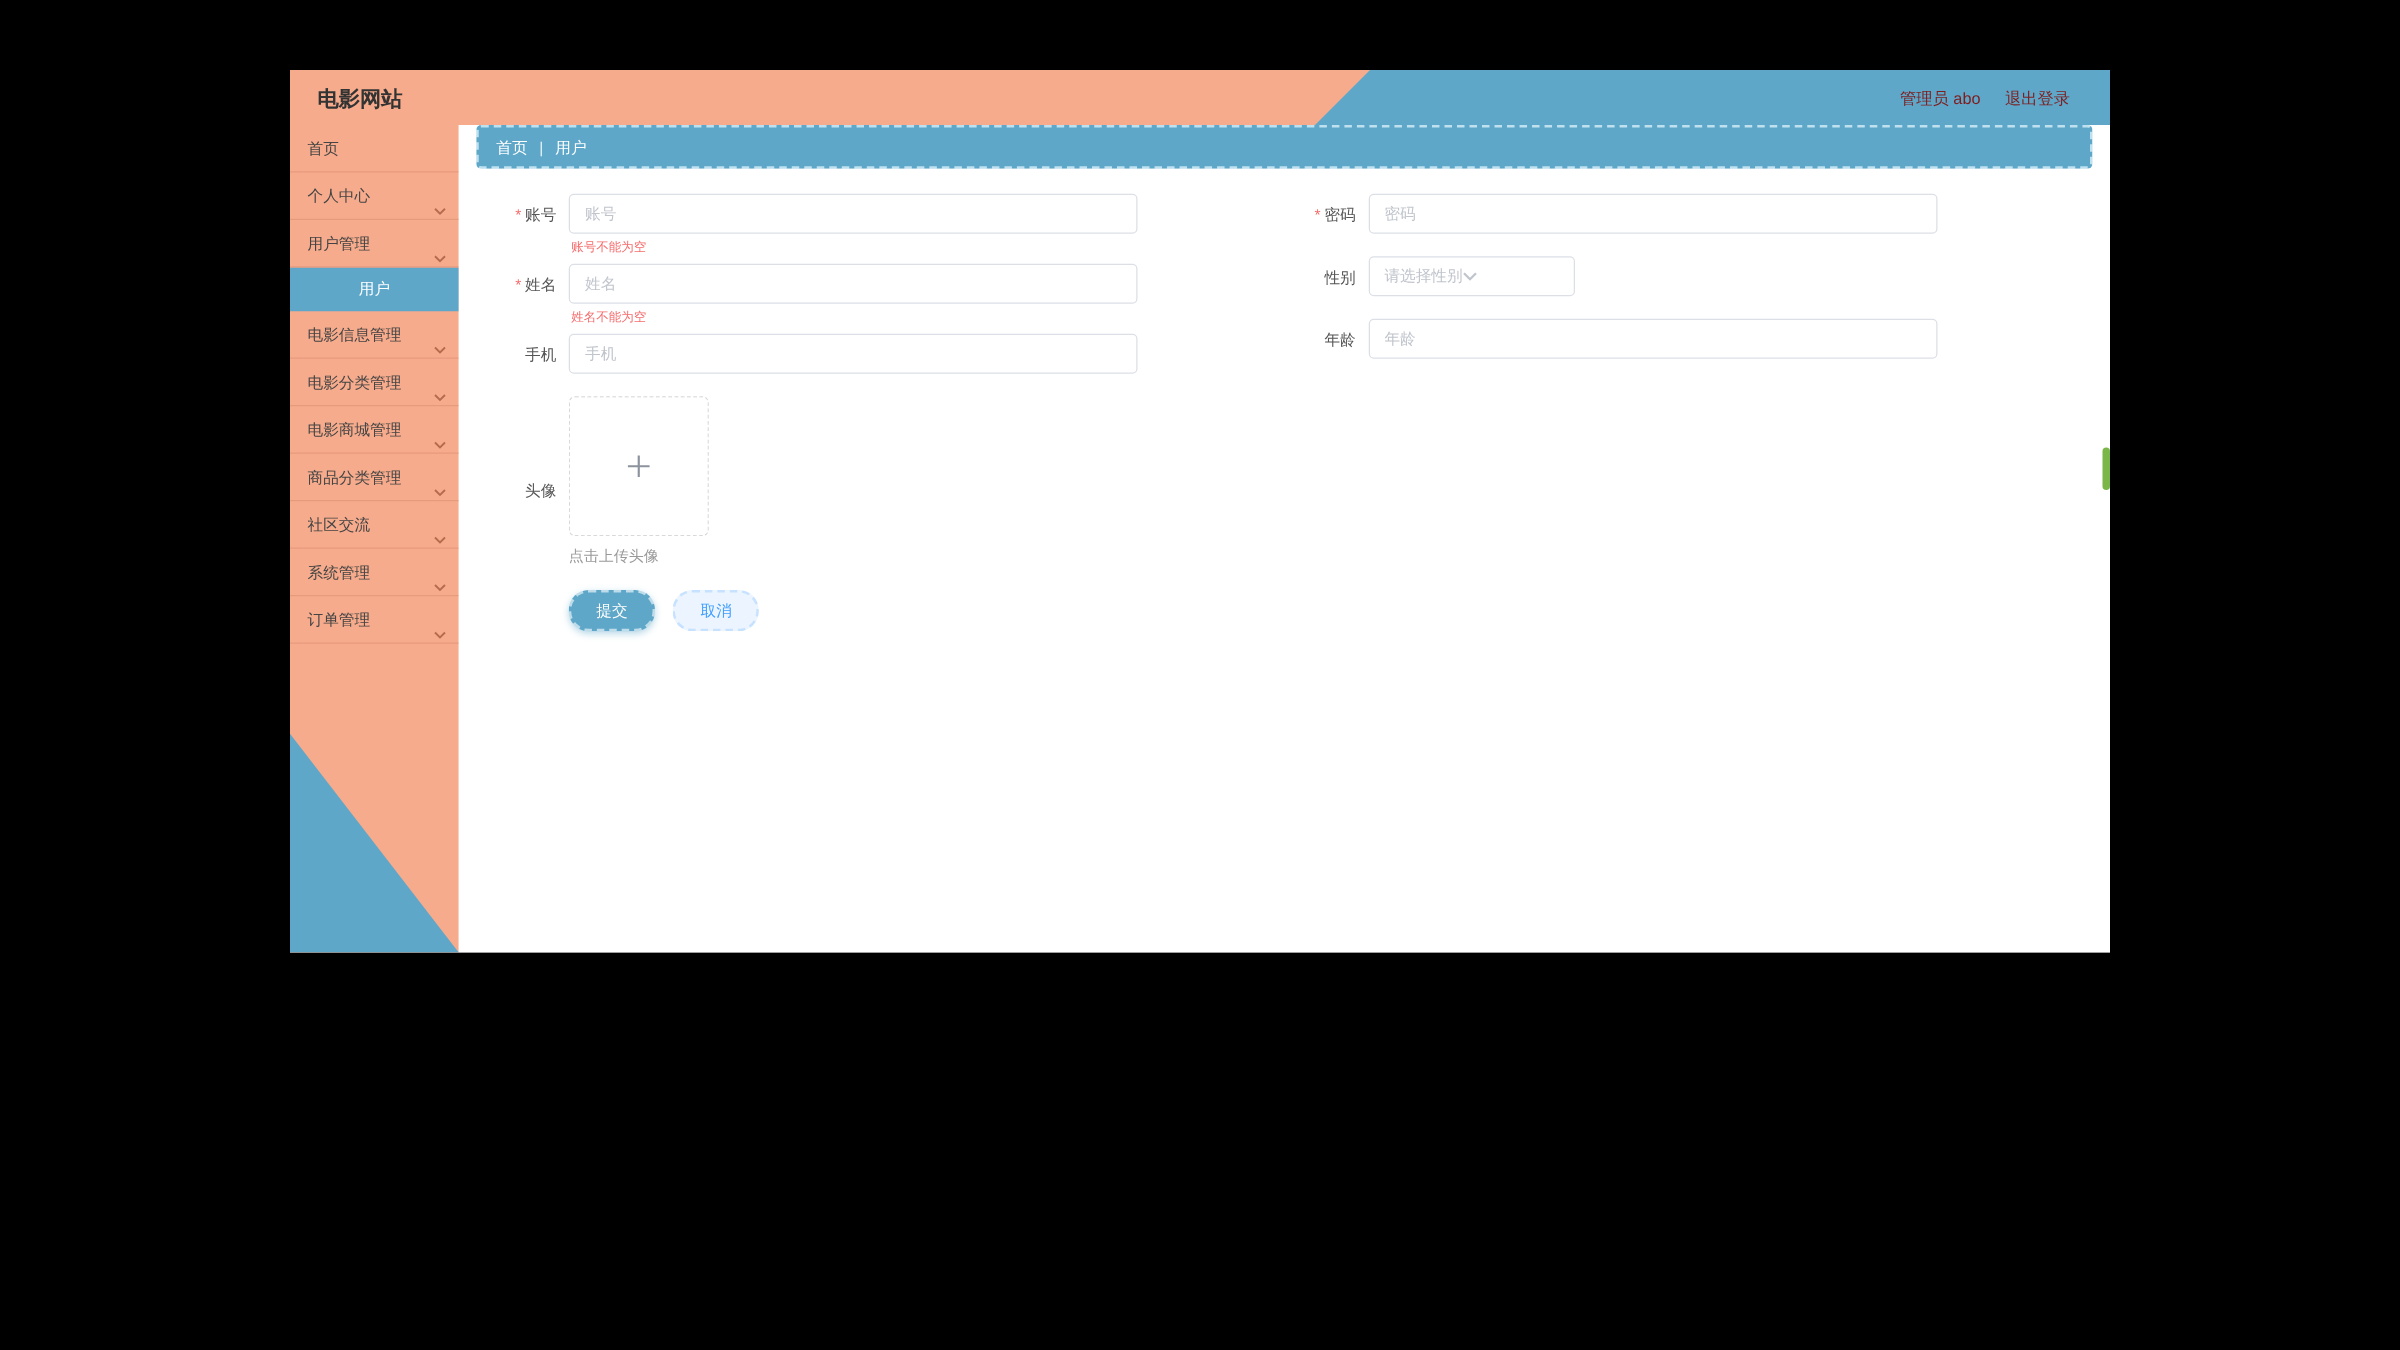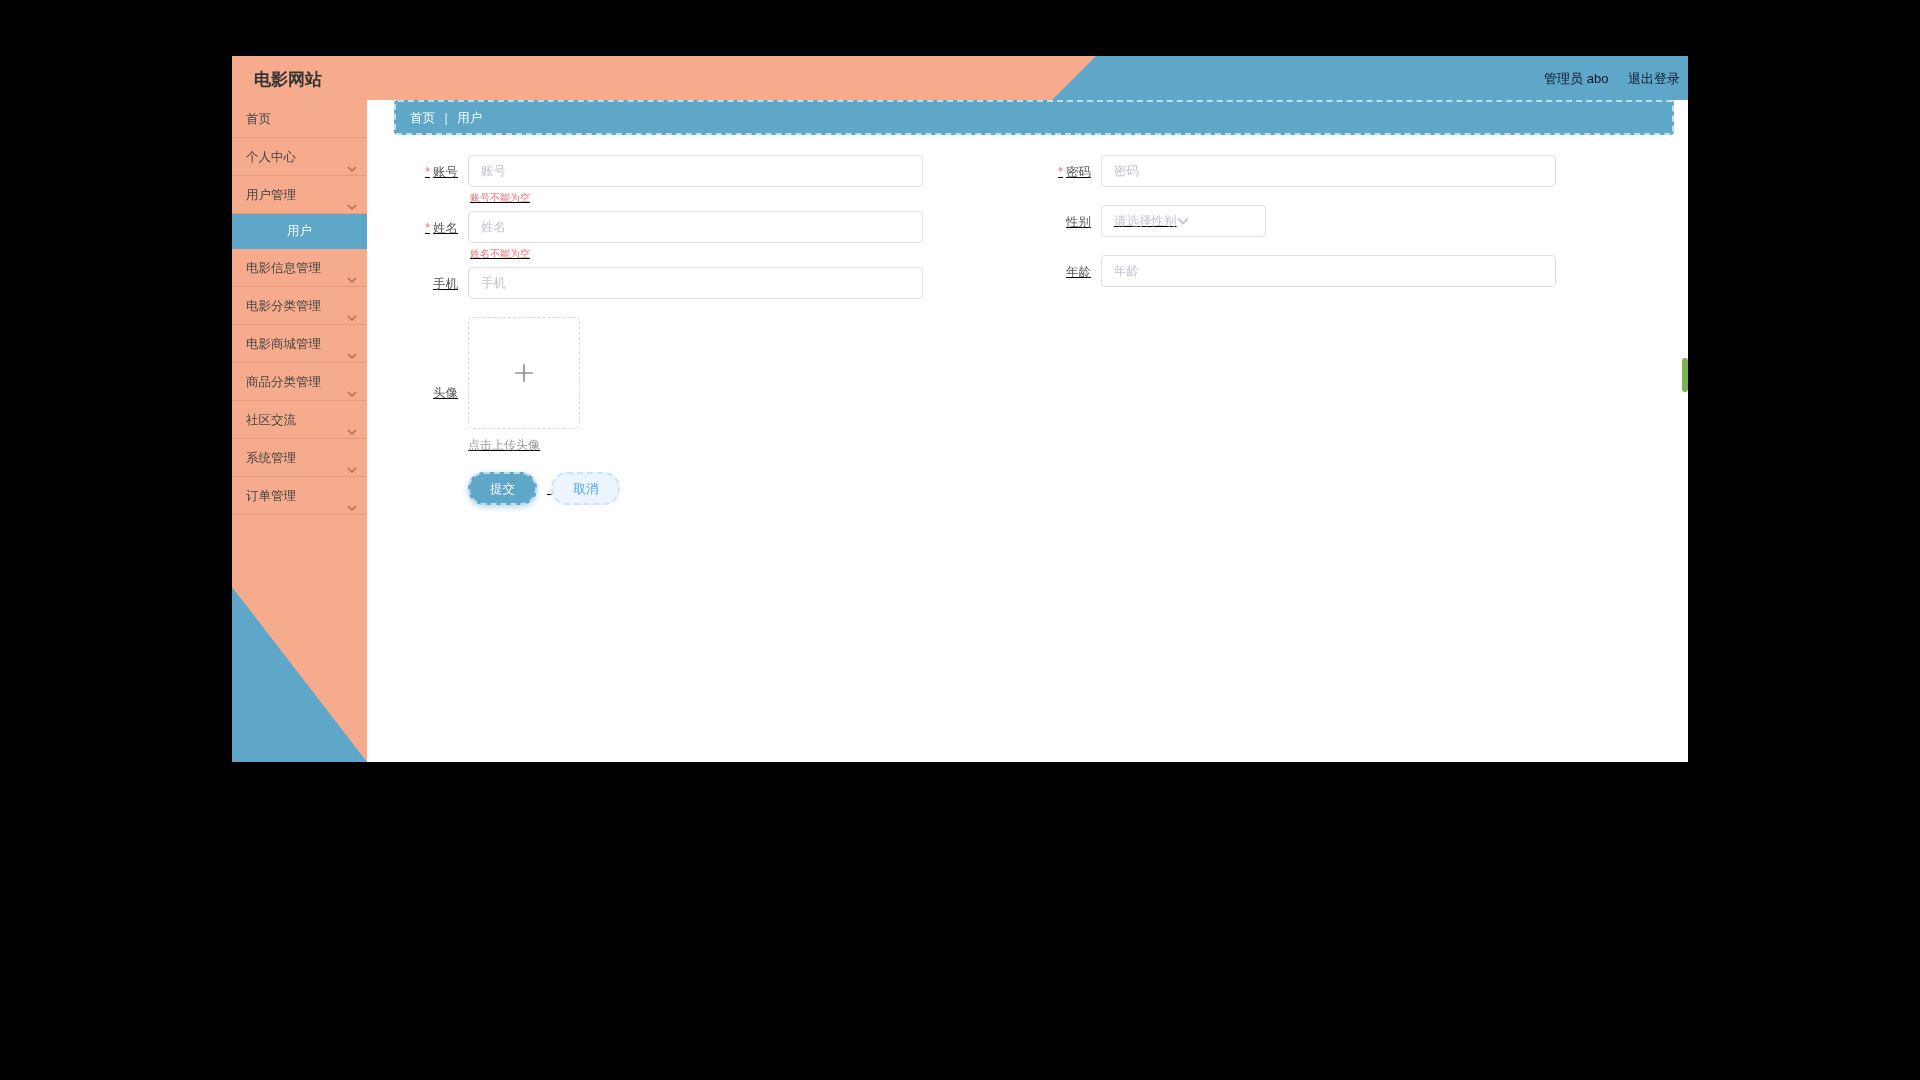--- a/index.html
+++ b/index.html
@@ -3,31 +3,31 @@
 <meta charset="utf-8">
 <style>
 * { margin:0; padding:0; box-sizing:border-box; font-family:"Helvetica Neue",Arial,"PingFang SC","Microsoft YaHei",sans-serif; }
 html,body { width:100%; height:100%; background:#000; }
 .viewport { position:relative; width:1456px; height:818px; margin:0 auto; background:#000; }
 .app { position:absolute; top:56px; left:0; right:0; bottom:56px; background:#fff; overflow:hidden; }
 
 
 .header { position:relative; height:44px; background:#f6ab8c; overflow:hidden; }
 .header .brand { position:absolute; left:22px; top:12px; font-size:17px; font-weight:700; color:#333; }
-.header .right { position:absolute; right:8px; top:14px; font-size:13px; color:#0f172a; }
+.header .right { position:absolute; right:32px; top:14px; font-size:13px; color:#7f1d1d; }
 .header .right span { margin-left:16px; cursor:pointer; }
 .header .triangle {
   position:absolute; top:0; left:820px; width:0; height:0;
   border-bottom:44px solid #5ea7c9;
   border-left:44px solid transparent;
 }
 .header .bluefill { position:absolute; top:0; left:864px; right:0; height:44px; background:#5ea7c9; }
 
 
-.body { position:absolute; top:44px; left:0; right:0; bottom:0; display:flex;gap:13px; }
+.body { position:absolute; top:44px; left:0; right:0; bottom:0; display:flex; }
 
 
 .sidebar { width:135px; background:#f6ab8c; position:relative; }
 .menu-item { height:38px; line-height:38px; padding-left:14px; font-size:12.5px; color:#444; border-bottom:1px solid #e79b7d; position:relative; cursor:pointer; }
 .menu-item .chev { position:absolute; right:10px; top:13px; }
 .menu-item .chev svg { width:10px; height:10px; }
 .menu-sub { background:#5ea7c9; color:#fff; height:35px; line-height:35px; text-align:center; font-size:12.5px; cursor:pointer; }
 .sidebar .corner-tri {
   position:absolute; left:0; bottom:0; width:0; height:0;
   border-bottom:175px solid #5ea7c9;
@@ -42,21 +42,21 @@
   background:#5ea7c9; color:#fff; height:35px; line-height:33px;
   border:2px dashed #bfe0ef; border-radius:4px;
   padding:0 14px; font-size:12.5px;
 }
 .crumb .sep { margin:0 6px; color:#e6f2f8; }
 .crumb .cur { color:#fff; }
 
 
 .formwrap { margin-top:20px; padding-left:14px; }
 .form-grid { display:flex; }
-.col { flex:1;text-decoration:underline; }
+.col { flex:1; }
 .form-row { display:flex; align-items:flex-start; margin-bottom:18px; }
 .form-row.tight { margin-bottom:6px; }
 .lbl { width:60px; text-align:right; font-size:12.5px; color:#555; padding-top:9px; padding-right:10px; white-space:nowrap; }
 .lbl .req { color:#f56c6c; margin-right:3px; }
 .ctrl { flex:1; max-width:455px; }
 .ctrl input[type=text], .ctrl .select {
   width:100%; height:32px; border:1px solid #dcdfe6; border-radius:4px;
   padding:0 12px; font-size:12.5px; color:#333; outline:none;
 }
 .ctrl input::placeholder { color:#c0c4cc; }

